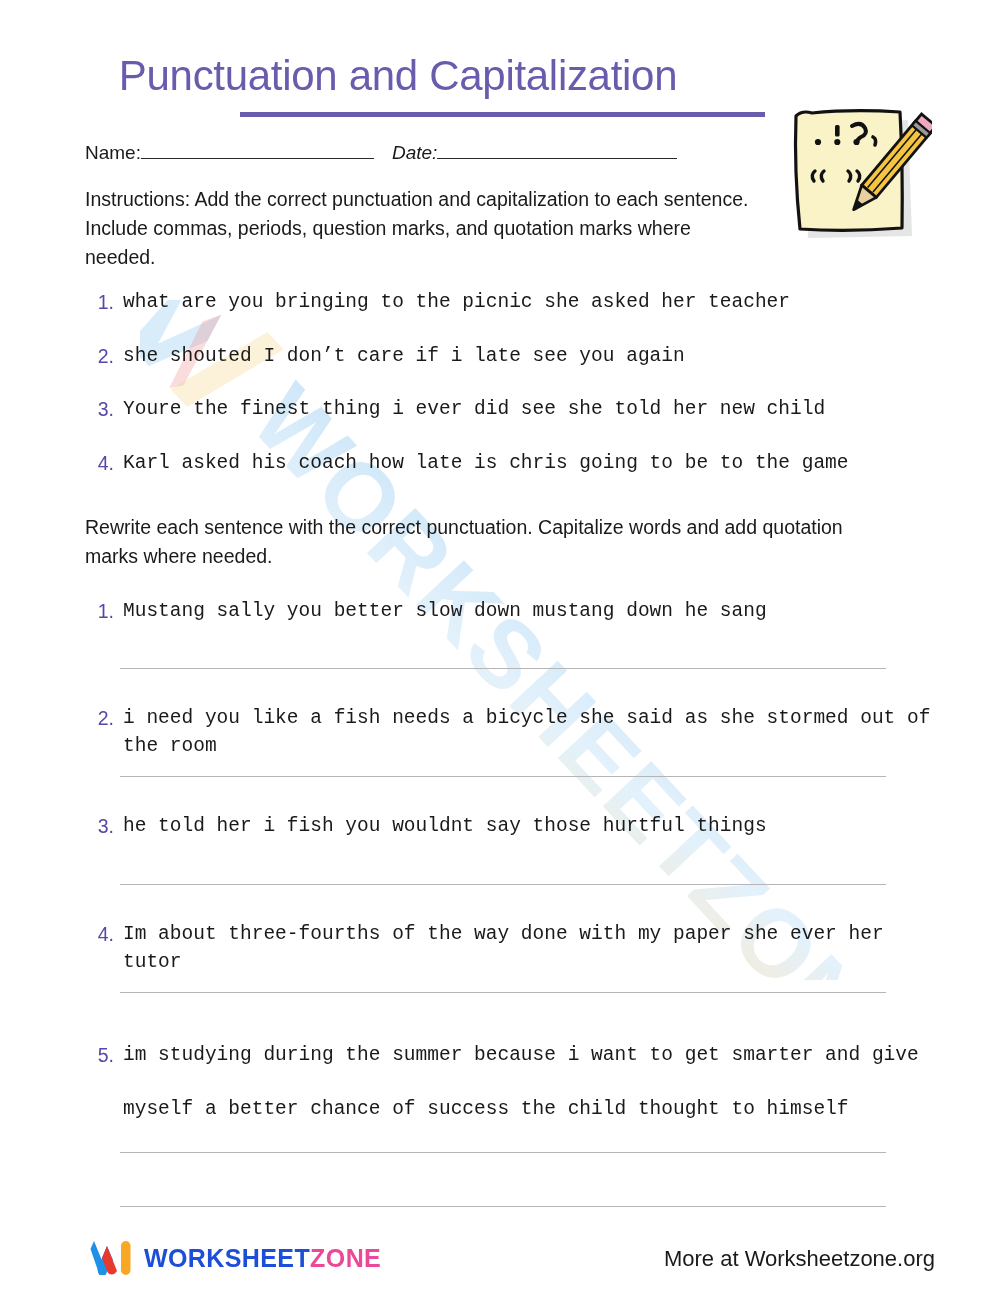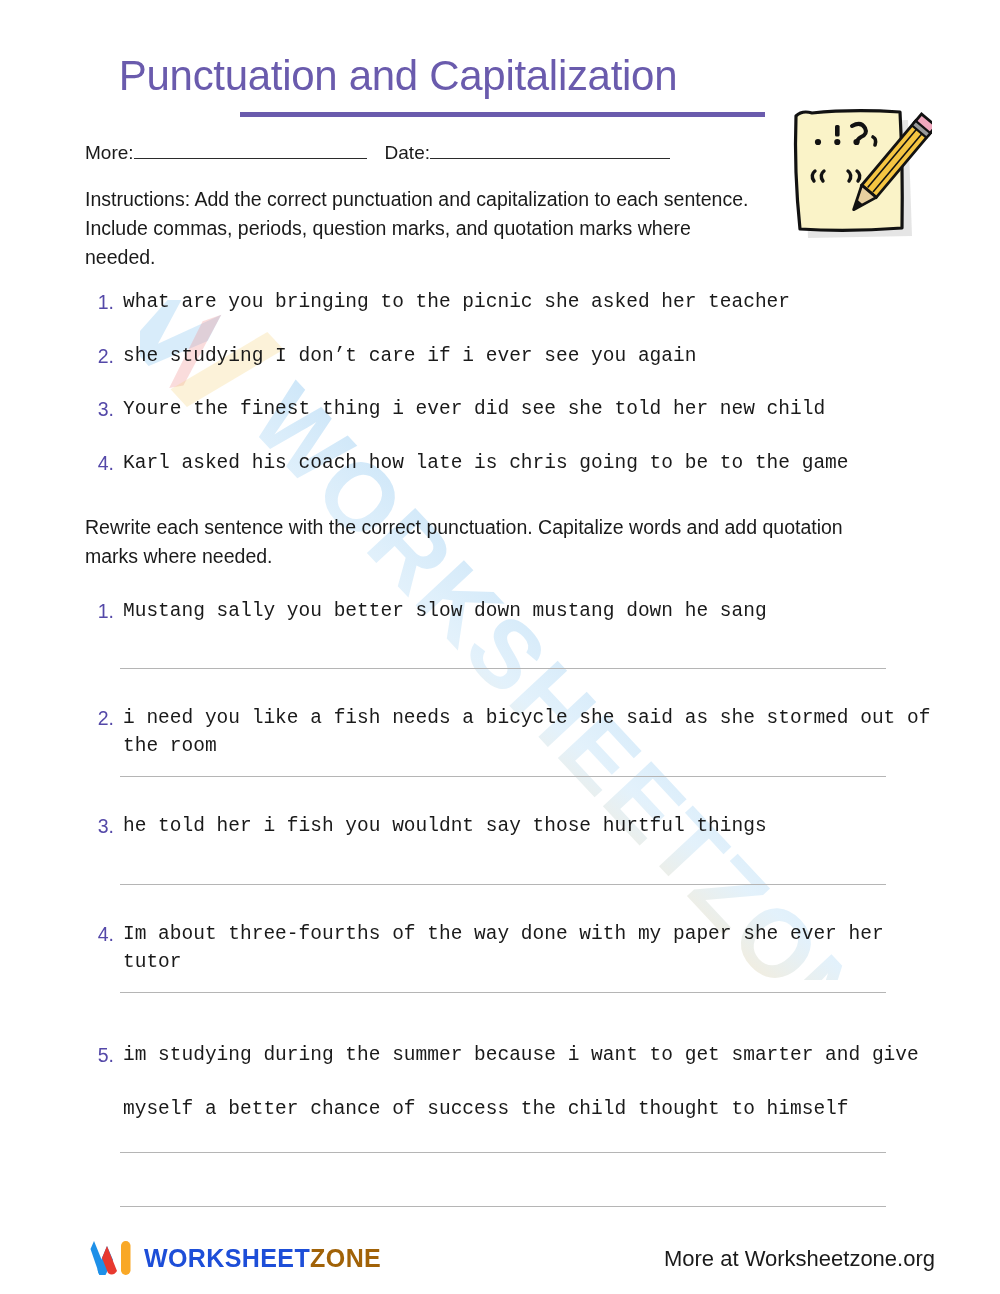--- a/index.html
+++ b/index.html
@@ -75,21 +75,21 @@
     z-index: 2;
   }
   .fieldline {
     display: inline-block;
     border-bottom: 1.6px solid #2b2b2b;
     height: 17px;
     vertical-align: baseline;
   }
   #name-blank { width: 233px; }
   #date-blank { width: 240px; }
-  #date-label { margin-left: 18px; }
+  #date-label { margin-left: 18px; font-style: italic; }
 
   
   .instructions {
     position: absolute;
     font-size: 19.5px;
     line-height: 29px;
     color: #1a1a1a;
     z-index: 2;
   }
   #instructions-1 { left: 85px; top: 185px; width: 670px; }
@@ -158,21 +158,21 @@
     display: flex;
     align-items: center;
   }
   #logo-mark { width: 46px; height: 40px; margin-right: 10px; }
   #logo-text {
     font-size: 25px;
     font-weight: bold;
     letter-spacing: 0.4px;
   }
   .lg-blue { color: #1d4ed8; }
-  .lg-orange { color: #a16207; }
+  .lg-orange { color: #ec4899; }
   #footer-note {
     position: absolute;
     right: 65px;
     top: 8px;
     font-size: 22px;
     color: #1a1a1a;
   }
 </style>
 </head>
 <body>
@@ -229,33 +229,33 @@
         <line x1="99" y1="16" x2="99" y2="96" stroke="#121212" stroke-width="1.6"></line>
         <rect x="86" y="5" width="19" height="11" fill="#F0A8BE" stroke="#121212" stroke-width="2.8"></rect>
         <rect x="86" y="14" width="19" height="6" fill="#9a9a9a" stroke="#121212" stroke-width="2.2"></rect>
         <path d="M86 98 L95.5 122 L105 98 Z" fill="#E8CFA0" stroke="#121212" stroke-width="2.8" stroke-linejoin="round"></path>
         <path d="M91 112 L95.5 122 L100 112 Z" fill="#121212"></path>
       </g>
     </g>
   </svg>
 
   <div id="namedate">
-    <span>More:</span><span class="fieldline" id="name-blank"></span><span id="date-label">Date:</span><span class="fieldline" id="date-blank"></span>
+    <span>Name:</span><span class="fieldline" id="name-blank"></span><span id="date-label">Date:</span><span class="fieldline" id="date-blank"></span>
   </div>
 
   <div class="instructions" id="instructions-1">Instructions: Add the correct punctuation and capitalization to each sentence. Include commas, periods, question marks, and quotation marks where needed.</div>
   <div class="instructions" id="instructions-2">Rewrite each sentence with the correct punctuation. Capitalize words and add quotation marks where needed.</div>
 
   <div class="item" id="s1-i1">
     <span class="num">1.</span>
     <span class="txt">what are you bringing to the picnic she asked her teacher</span>
   </div>
   <div class="item" id="s1-i2">
     <span class="num">2.</span>
-    <span class="txt">she studying I don’t care if i ever see you again</span>
+    <span class="txt">she shouted I don’t care if i late see you again</span>
   </div>
   <div class="item" id="s1-i3">
     <span class="num">3.</span>
     <span class="txt">Youre the finest thing i ever did see she told her new child</span>
   </div>
   <div class="item" id="s1-i4">
     <span class="num">4.</span>
     <span class="txt">Karl asked his coach how late is chris going to be to the game</span>
   </div>
 

